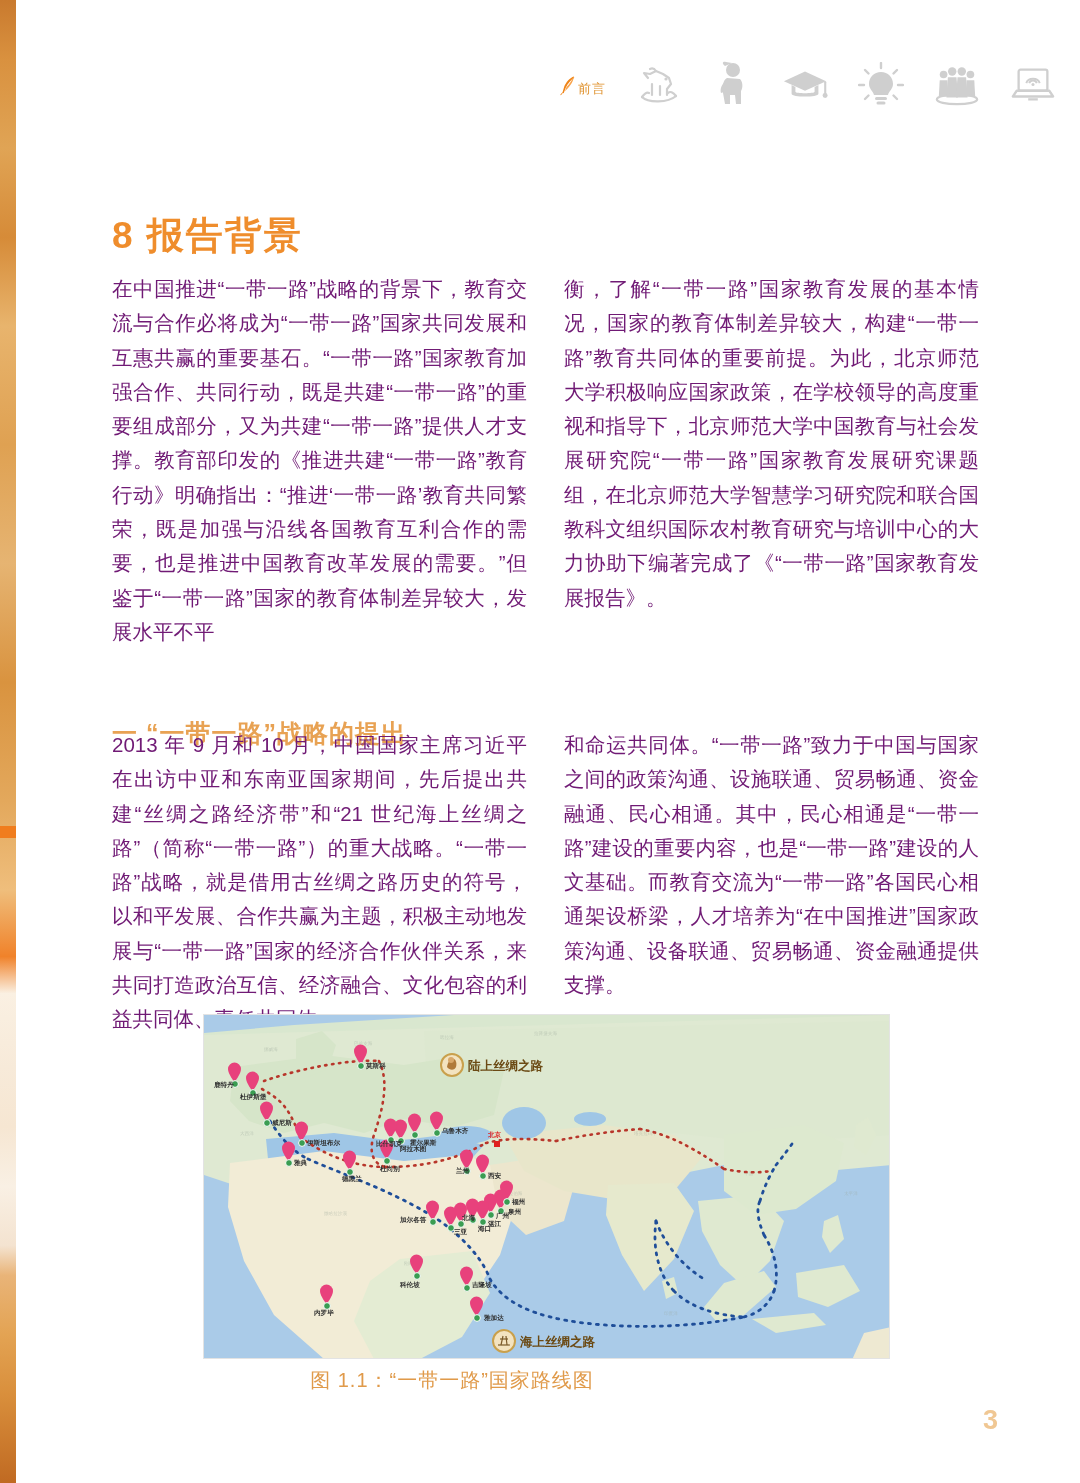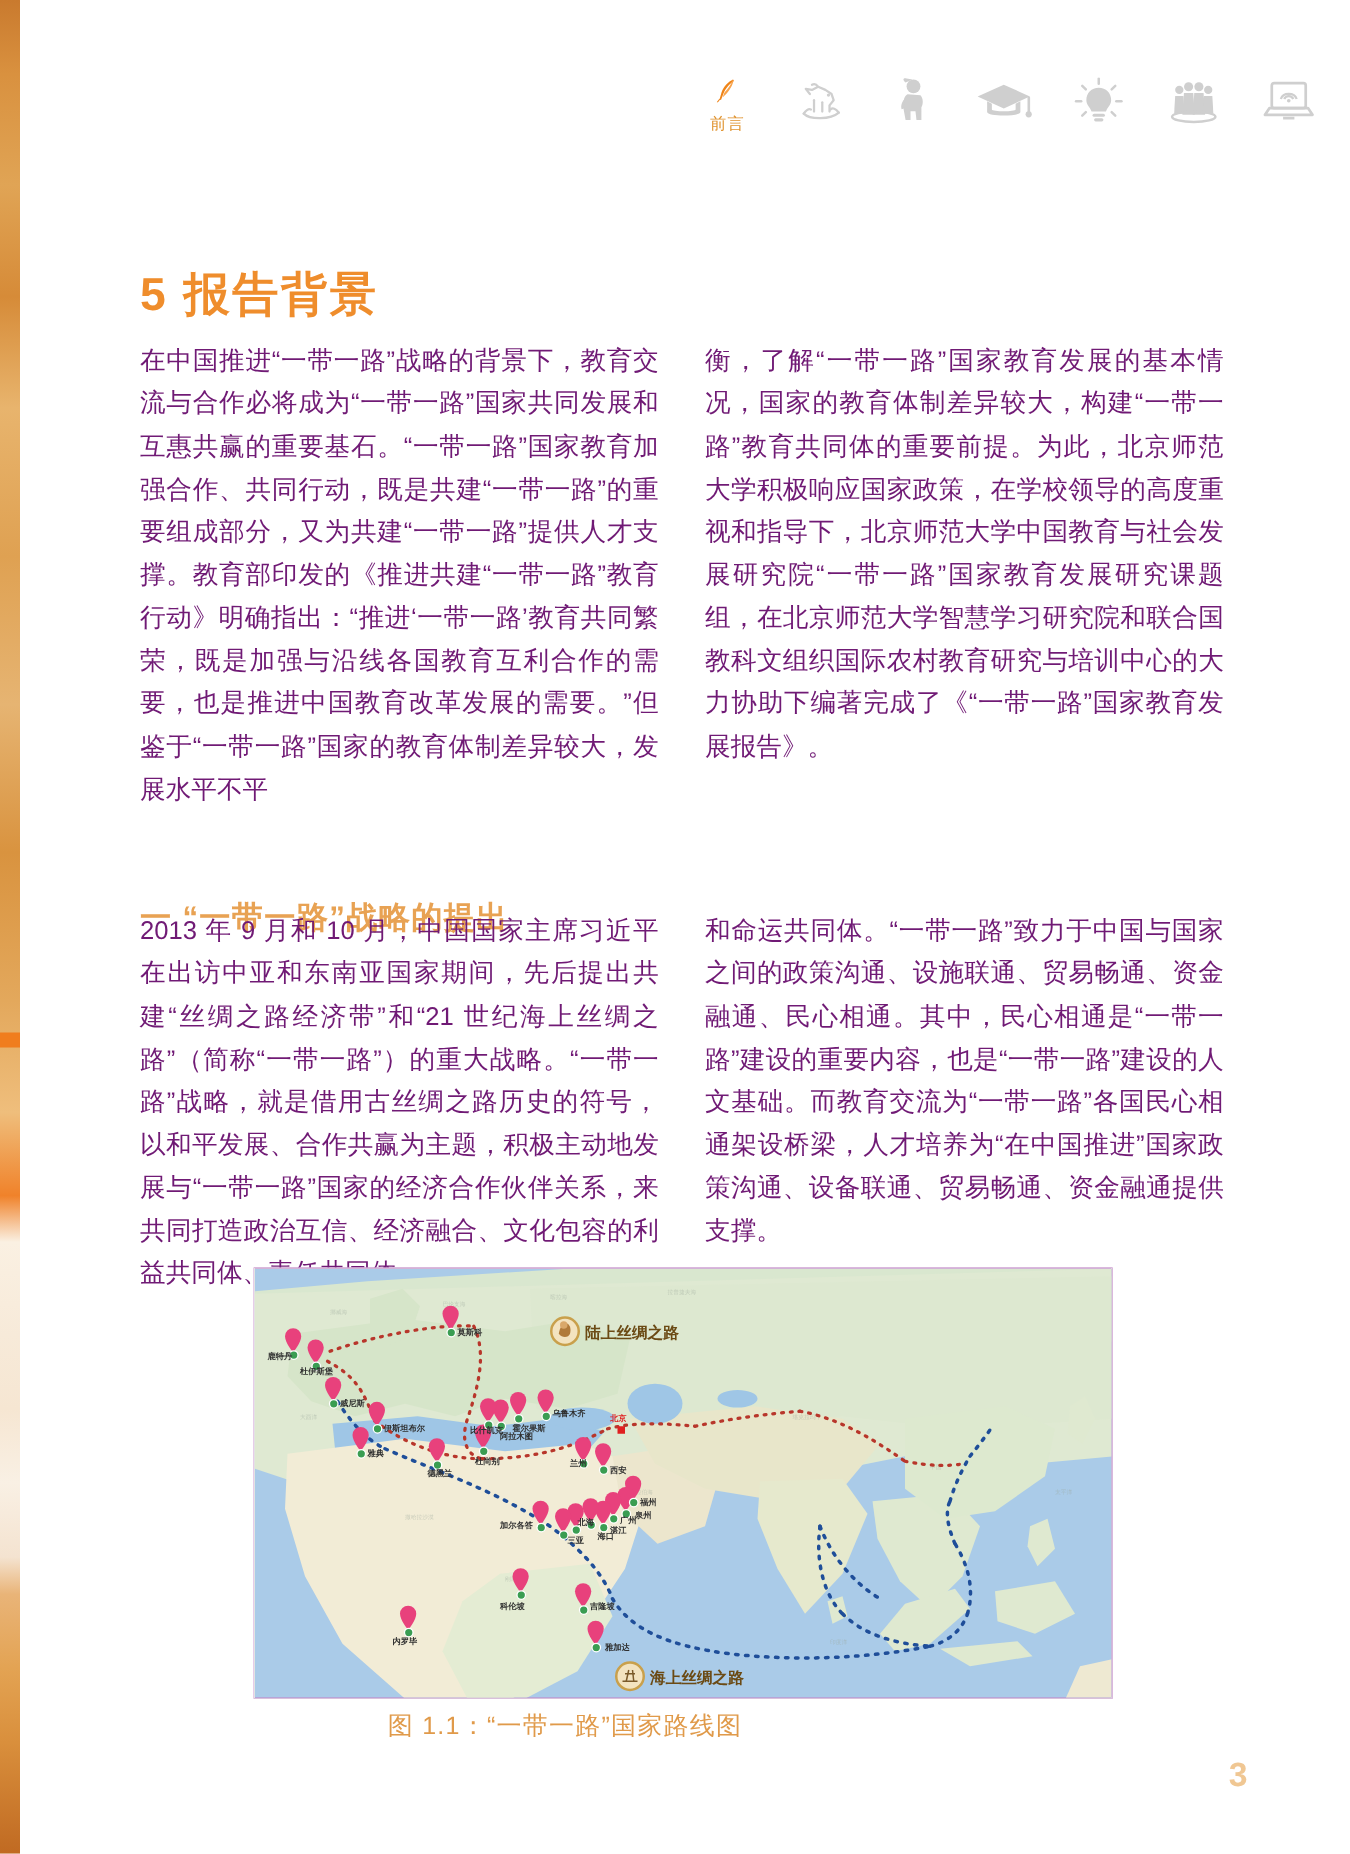--- a/index.html
+++ b/index.html
@@ -51,21 +51,21 @@
   .header-icons {
     position: absolute;
     left: 560px; top: 62px;
     width: 420px; height: 85px;
     display: flex;
     align-items: flex-start;
     gap: 30px;
   }
   .hicon {
     width: 46px; height: 46px;
-    display: flex; flex-direction: column;
+    display: flex; flex-direction: row;
     align-items: center;
   }
   .hicon svg { display: block; }
   .hicon .glabel {
     margin-top: 8px;
     font-size: 13px;
     color: #e0932f;
     letter-spacing: 1px;
     white-space: nowrap;
   }
@@ -116,21 +116,21 @@
     position: absolute;
     left: 112px; top: 728px;
     width: 868px;
   }
 
   
   .figure {
     position: absolute;
     left: 203px; top: 1014px;
     width: 687px; height: 345px;
-    background: #a21caf;
+    background: #f0abfc;
     overflow: hidden;
     border: 1px solid #e3e3e3;
     text-decoration: underline;
   }
   .figure svg { display: block; }
   .caption {
     position: absolute;
     left: 0; top: 1367px;
     width: 904px;
     text-align: center;
@@ -253,21 +253,21 @@
         <path d="M20 19 C21.5 15.5 26.5 15.5 28 19"></path>
       </g>
       <circle cx="24" cy="20.5" r="1.6" fill="#cfcfcf"></circle>
     </svg>
     <span class="glabel"></span>
   </div>
 </div>
 
 <div class="page">
 
-  <h1 class="section-title">5 报告背景</h1>
+  <h1 class="section-title">8 报告背景</h1>
 
   <div class="cols">
     <div class="col-wrap">
       <div class="col">
         <p class="body">在中国推进“一带一路”战略的背景下，教育交流与合作必将成为“一带一路”国家共同发展和互惠共赢的重要基石。“一带一路”国家教育加强合作、共同行动，既是共建“一带一路”的重要组成部分，又为共建“一带一路”提供人才支撑。教育部印发的《推进共建“一带一路”教育行动》明确指出：“推进‘一带一路’教育共同繁荣，既是加强与沿线各国教育互利合作的需要，也是推进中国教育改革发展的需要。”但鉴于“一带一路”国家的教育体制差异较大，发展水平不平</p>
       </div>
       <div class="col">
         <p class="body">衡，了解“一带一路”国家教育发展的基本情况，国家的教育体制差异较大，构建“一带一路”教育共同体的重要前提。为此，北京师范大学积极响应国家政策，在学校领导的高度重视和指导下，北京师范大学中国教育与社会发展研究院“一带一路”国家教育发展研究课题组，在北京师范大学智慧学习研究院和联合国教科文组织国际农村教育研究与培训中心的大力协助下编著完成了《“一带一路”国家教育发展报告》。</p>
       </div>
     </div>

